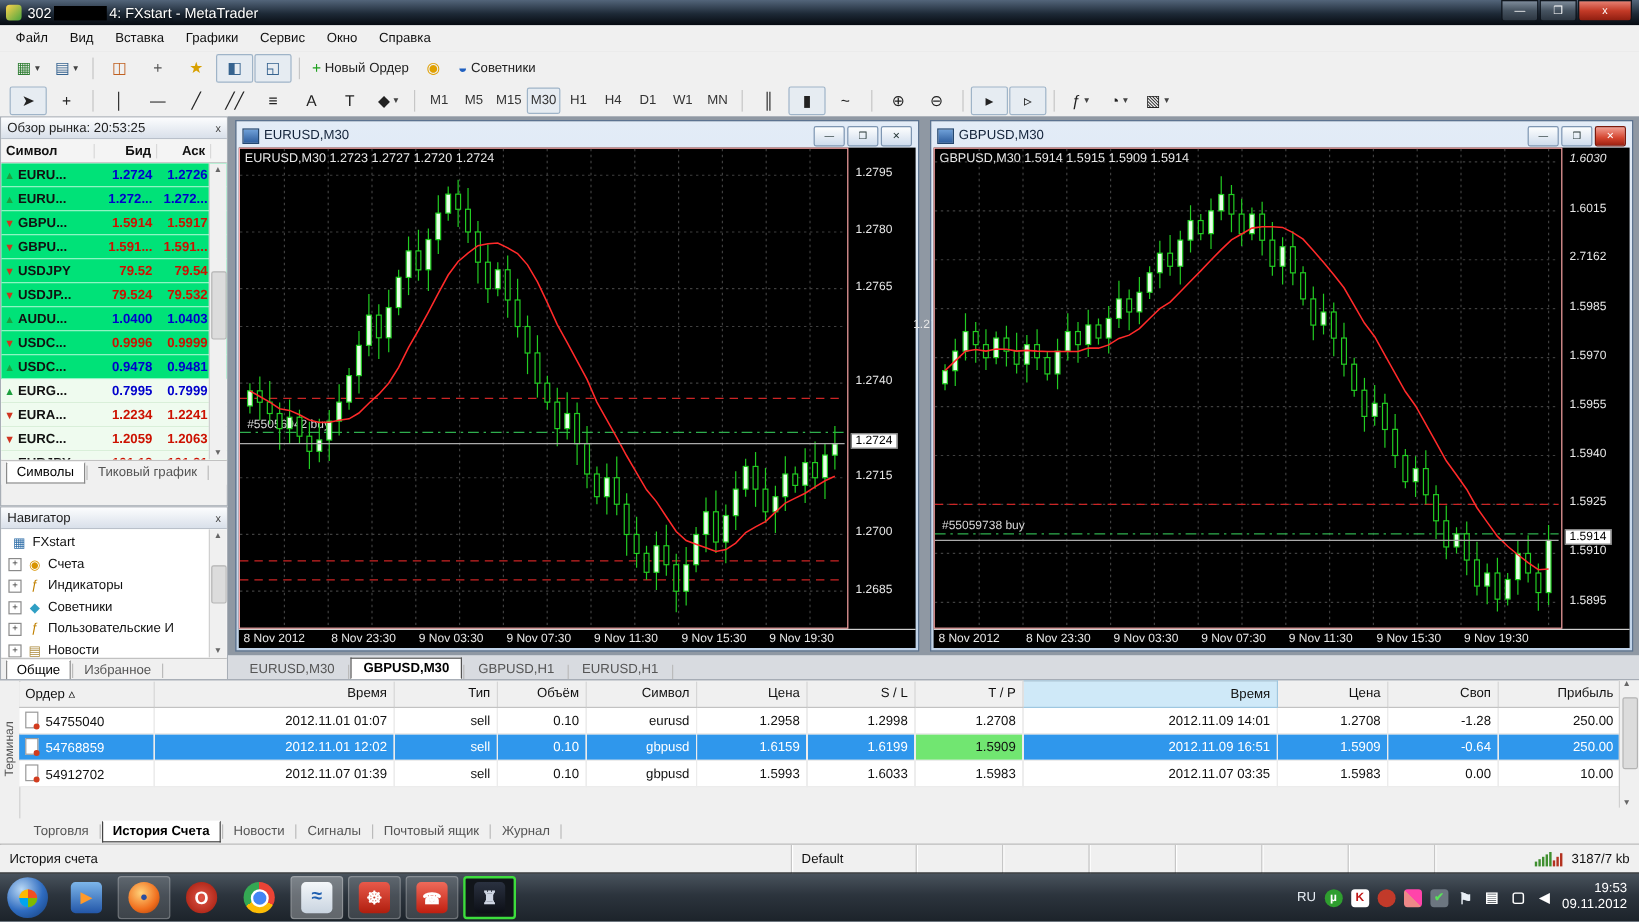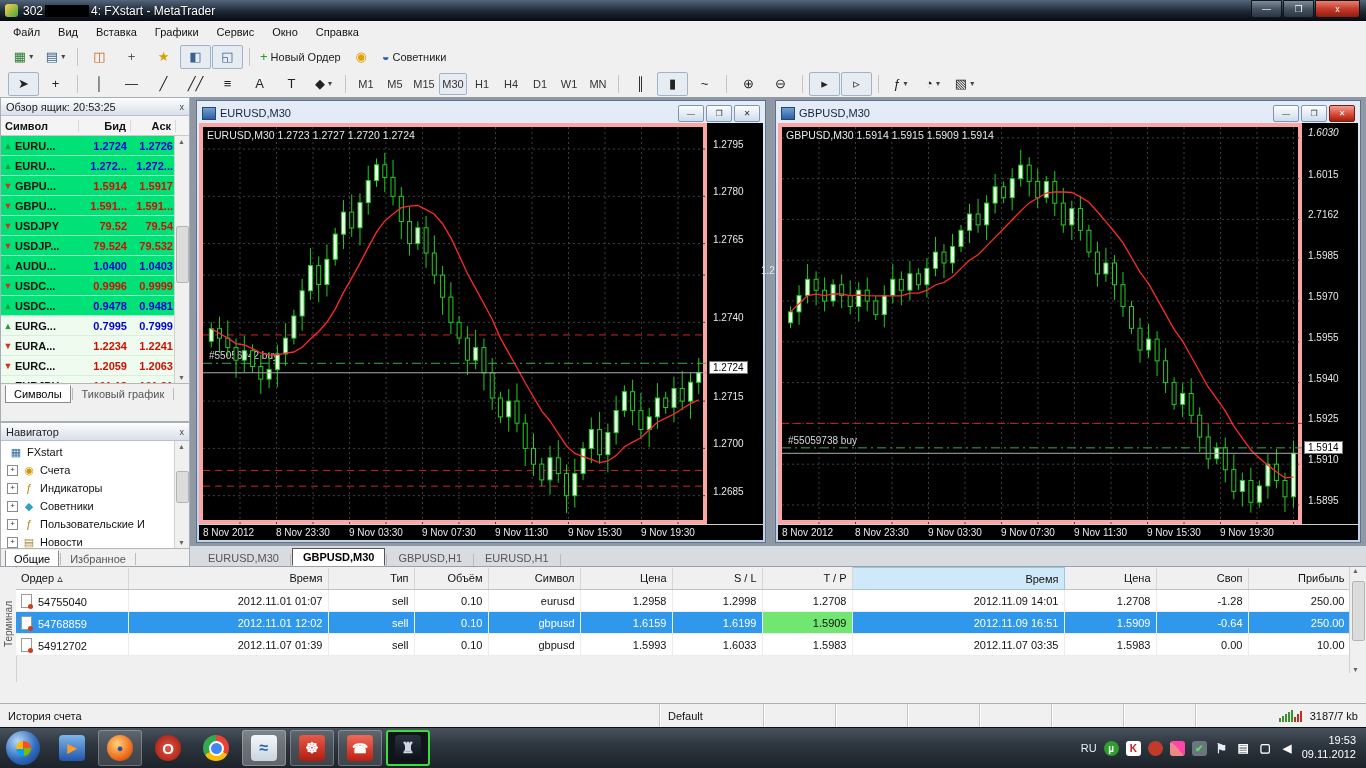--- a/index.html
+++ b/index.html
@@ -74,21 +74,21 @@
   .chart-window{position:absolute;border:1px solid #5c7390;background:linear-gradient(#e3ecf7,#bfd2e8);
     box-sizing:border-box;padding:2px;}
   .cw-title{height:20px;display:flex;align-items:center;gap:4px;padding:0 3px;color:#13233a;font-size:11px;}
   .cw-chart-ic{width:12px;height:11px;background:linear-gradient(#6fa0d8,#2f5e9e);border:1px solid #24476f;}
   .cw-controls{margin-left:auto;display:flex;gap:2px;}
   .cwbtn{width:24px;height:15px;border:1px solid #7e96b2;border-radius:2px;font-size:8px;color:#233;
     background:linear-gradient(#fdfefe,#cfdcec);display:flex;align-items:center;justify-content:center;}
   .cwbtn.close-red{background:linear-gradient(#f2a094,#d4452f 60%,#9e2212);color:#fff;border-color:#7c1a0c;}
   .cw-body{position:absolute;left:2px;right:2px;top:22px;bottom:2px;background:#000;
     display:grid;grid-template-columns:1fr 56px;grid-template-rows:1fr 16px;}
-  .chart-plot{grid-column:1;grid-row:1;position:relative;border:4px solid #fca5a5;box-sizing:border-box;}
+  .chart-plot{grid-column:1;grid-row:1;position:relative;border:1px solid #fca5a5;box-sizing:border-box;}
   .chart-plot svg{position:absolute;left:0;top:0;}
   .ohlc-label{position:absolute;left:4px;top:2px;color:#e8e8e8;font-size:10.5px;z-index:3;}
   .price-axis{grid-column:2;grid-row:1;position:relative;color:#e8e8e8;font-size:10px;}
   .tick{position:absolute;left:6px;}
   .curbox{position:absolute;left:2px;background:#fff;color:#000;border:1px solid #777;
     padding:0 3px;font-size:10px;z-index:2;}
   .time-axis{grid-column:1/3;grid-row:2;position:relative;color:#e8e8e8;font-size:10px;
     border-top:1px solid #cfcfcf;}
   .ttick{position:absolute;top:2px;white-space:nowrap;}
   
@@ -315,21 +315,21 @@
       <span class="caret">▾</span>
     </span>
     <span class="tbtn">
       <span class="ic">▧</span>
       <span class="caret">▾</span>
     </span>
   </div>
 
 <div class="panel" id="market-watch">
   <div class="panel-title">
-    <span>Обзор ящик: 20:53:25</span>
+    <span>Обзор рынка: 20:53:25</span>
     <span class="px">x</span>
   </div>
   <div class="mw-head">
     <span class="c-sym">Символ</span>
     <span class="c-bid">Бид</span>
     <span class="c-ask">Аск</span>
   </div>
   <div class="mw-rows" id="mw-rows">
     <div class="mw-row bright">
         <span class="arr up">▲</span>
@@ -941,20 +941,34 @@
             <td>10.00</td>
           </tr>
         </tbody>
     </table>
   </div>
   <div class="term-scroll">
     <span class="sb" style="position:absolute;top:0;left:2px;font-size:7px;color:#666">▲</span>
     <span style="position:absolute;top:14px;left:2px;width:11px;height:58px;background:#dcdcdc;border:1px solid #b4b4b4;border-radius:2px"></span>
     <span class="sb" style="position:absolute;bottom:0;left:2px;font-size:7px;color:#666">▼</span>
   </div>
+  <div id="term-tabs">
+      <span class="btab">Торговля</span>
+      <span class="tab-sep"></span>
+      <span class="btab active">История Счета</span>
+      <span class="tab-sep"></span>
+      <span class="btab">Новости</span>
+      <span class="tab-sep"></span>
+      <span class="btab">Сигналы</span>
+      <span class="tab-sep"></span>
+      <span class="btab">Почтовый ящик</span>
+      <span class="tab-sep"></span>
+      <span class="btab">Журнал</span>
+      <span class="tab-sep"></span>
+    </div>
 </div>
 
 <div id="statusbar">
   <span class="sb-cell sb-left">История счета</span>
   <span class="sb-cell sb-default">Default</span>
   <span class="sb-cell sb-empty"></span>
   <span class="sb-cell sb-empty"></span>
   <span class="sb-cell sb-empty"></span>
   <span class="sb-cell sb-empty"></span>
   <span class="sb-cell sb-empty"></span>

